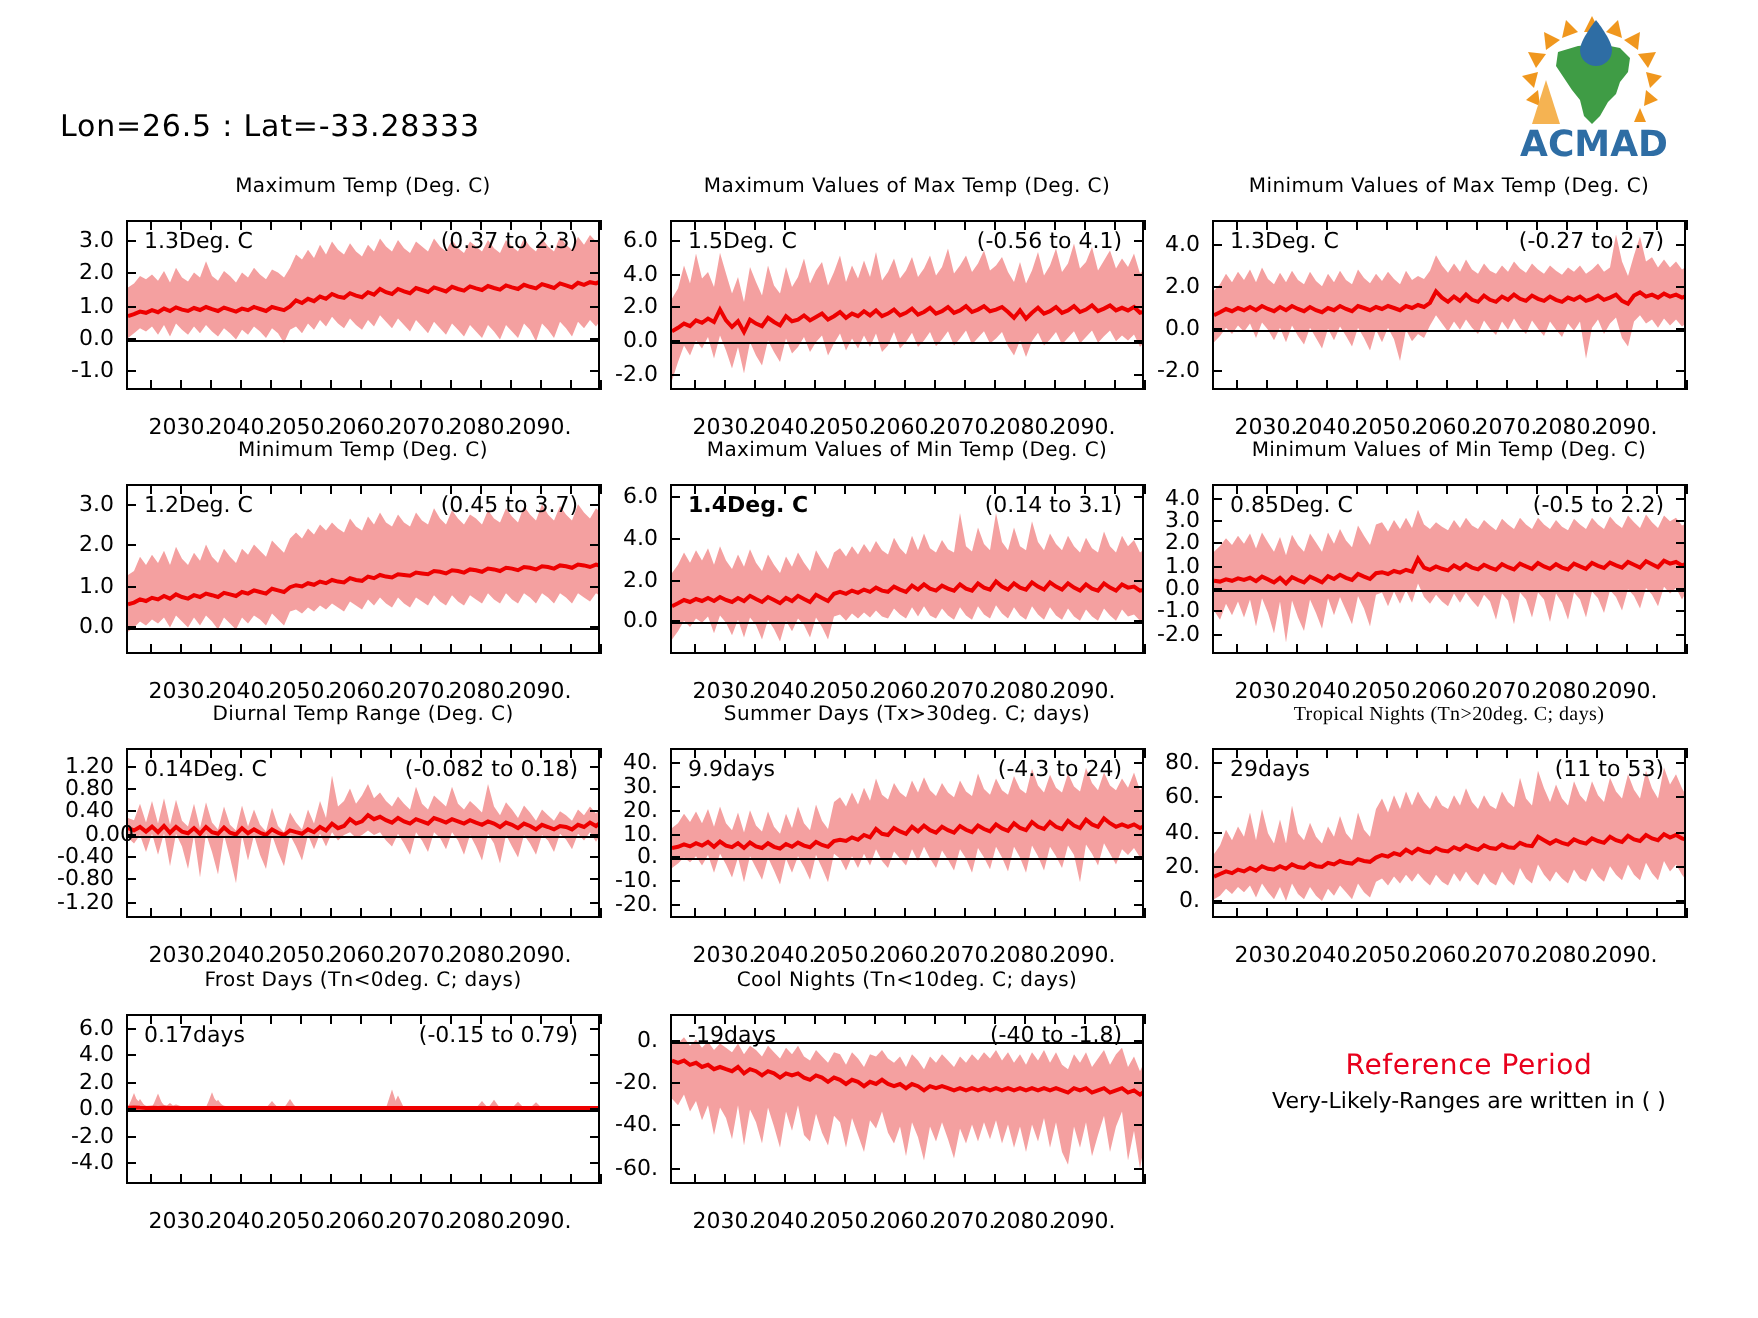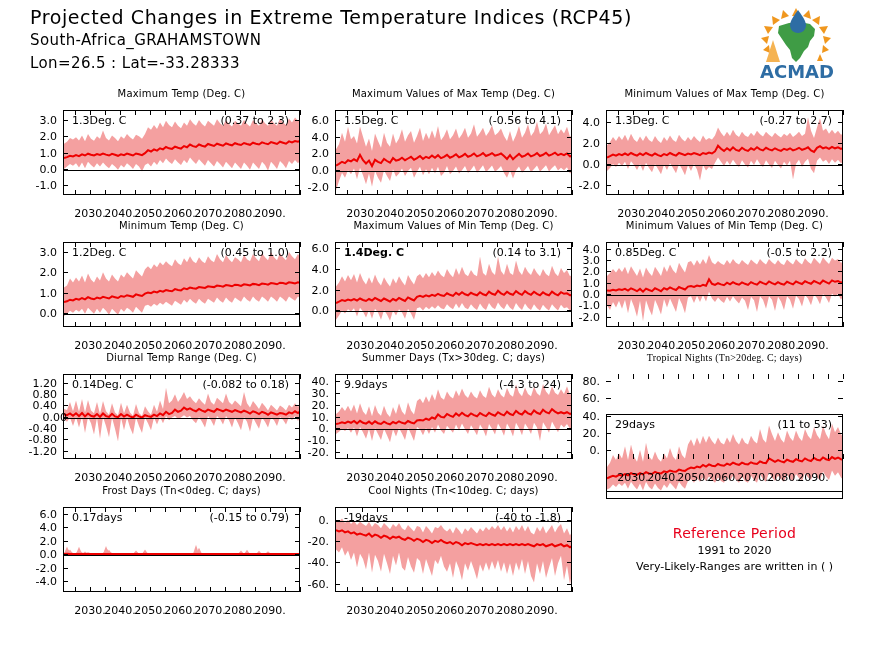--- a/index.html
+++ b/index.html
@@ -74,22 +74,20 @@
   #legend-title { font-size: 14px; color: #e8001c; letter-spacing: 0.3px; }
   #legend-period { font-size: 11px; margin-top: 3px; }
   #legend-note { font-size: 11px; margin-top: 3px; }
 
   svg { display: block; }
 </style>
 </head>
 <body>
 
 <div id="header">
-  <div id="title-main">Projected Changes in Extreme Temperature Indices (RCP45)</div>
-  <div id="title-station">South-Africa_GRAHAMSTOWN</div>
   <div id="title-coords">Lon=26.5 : Lat=-33.28333</div>
 
   <div id="logo">
     <svg width="110" height="76" viewBox="0 0 110 76">
 
       <g fill="#f0971e">
         <polygon points="54,2 58,10 50,10"></polygon>
         <polygon points="67,4 69,13 61,10"></polygon>
         <polygon points="78,10 77,19 70,14"></polygon>
         <polygon points="86,20 82,28 77,21"></polygon>
@@ -312,21 +310,21 @@
     </div>
     <div class="panel" style="left: 5px; top: 220px; width: 295px;">
       <div class="panel-title" style="left: 58px; width: 237px;">Minimum Temp (Deg. C)</div>
       <div class="plot-frame" style="left: 58px; top: 22px; width: 237px; height: 85px;">
         <svg width="237" height="85" style="position: absolute; left: 0px; top: 0px;">
           <path d="M0.0,44.5L3.0,42.5L6.0,35.4L9.0,39.5L12.0,34.4L15.0,38.5L18.0,32.4L21.0,39.5L24.0,30.4L27.0,36.4L30.0,39.5L33.0,33.4L36.0,37.4L39.0,29.3L42.0,35.4L45.0,38.5L48.0,31.4L51.0,35.4L54.0,38.5L57.0,31.4L60.0,34.4L63.0,29.3L66.0,32.4L69.0,35.4L72.0,27.3L75.0,30.4L78.0,33.4L81.0,26.3L84.0,23.3L87.0,26.3L90.0,21.2L93.0,24.3L96.0,19.2L99.0,22.3L102.0,18.2L105.0,21.2L108.0,23.3L111.0,16.2L114.0,20.2L117.0,22.3L120.0,15.2L123.0,19.2L126.0,13.2L129.0,18.2L132.0,20.2L135.0,14.2L138.0,18.2L141.0,20.2L144.0,13.2L147.0,17.2L150.0,19.2L153.0,11.1L156.0,16.2L159.0,19.2L162.0,12.1L165.0,16.2L168.0,19.2L171.0,14.2L174.0,16.2L177.0,19.2L180.0,12.1L183.0,16.2L186.0,18.2L189.0,11.1L192.0,15.2L195.0,18.2L198.0,10.1L201.0,14.2L204.0,17.2L207.0,9.1L210.0,14.2L213.0,17.2L216.0,10.1L219.0,14.2L222.0,17.2L225.0,9.1L228.0,13.2L231.0,16.2L234.0,11.1L237.0,14.2L237.0,55.7L234.0,53.6L231.0,57.7L228.0,55.7L225.0,53.6L222.0,58.7L219.0,55.7L216.0,53.6L213.0,58.7L210.0,55.7L207.0,53.6L204.0,58.7L201.0,55.7L198.0,53.6L195.0,58.7L192.0,56.7L189.0,53.6L186.0,58.7L183.0,56.7L180.0,53.6L177.0,58.7L174.0,56.7L171.0,54.6L168.0,59.7L165.0,57.7L162.0,54.6L159.0,59.7L156.0,57.7L153.0,54.6L150.0,59.7L147.0,57.7L144.0,55.7L141.0,60.7L138.0,58.7L135.0,55.7L132.0,60.7L129.0,58.7L126.0,55.7L123.0,59.7L120.0,56.7L117.0,61.7L114.0,59.7L111.0,57.7L108.0,62.7L105.0,60.7L102.0,58.7L99.0,61.7L96.0,59.7L93.0,62.7L90.0,60.7L87.0,63.8L84.0,61.7L81.0,62.7L78.0,69.8L75.0,66.8L72.0,63.8L69.0,69.8L66.0,66.8L63.0,64.8L60.0,68.8L57.0,65.8L54.0,71.8L51.0,68.8L48.0,65.8L45.0,71.8L42.0,67.8L39.0,64.8L36.0,69.8L33.0,65.8L30.0,70.8L27.0,67.8L24.0,64.8L21.0,70.8L18.0,65.8L15.0,68.8L12.0,66.8L9.0,69.8L6.0,67.8L3.0,70.8L0.0,72.9Z" fill="#f4a0a0" stroke="none"></path>
           <path d="M0.0,59.1L3.0,58.3L6.0,56.7L9.0,57.5L12.0,55.9L15.0,56.7L18.0,55.0L21.0,56.3L24.0,54.2L27.0,55.5L30.0,56.3L33.0,54.6L36.0,55.5L39.0,53.8L42.0,54.6L45.0,55.5L48.0,53.4L51.0,54.2L54.0,55.0L57.0,53.0L60.0,53.8L63.0,52.2L66.0,53.0L69.0,53.8L72.0,51.4L75.0,52.2L78.0,53.0L81.0,50.6L84.0,49.6L87.0,50.2L90.0,48.6L93.0,49.4L96.0,47.8L99.0,48.6L102.0,47.0L105.0,47.8L108.0,48.2L111.0,46.1L114.0,47.0L117.0,47.4L120.0,45.3L123.0,46.1L126.0,44.5L129.0,45.3L132.0,45.7L135.0,44.1L138.0,44.5L141.0,44.9L144.0,43.3L147.0,43.7L150.0,44.1L153.0,42.5L156.0,42.9L159.0,43.7L162.0,42.1L165.0,42.5L168.0,43.3L171.0,41.7L174.0,42.1L177.0,42.9L180.0,41.3L183.0,41.7L186.0,42.5L189.0,40.9L192.0,41.3L195.0,42.1L198.0,40.5L201.0,40.9L204.0,41.7L207.0,40.1L210.0,40.5L213.0,41.3L216.0,39.7L219.0,40.1L222.0,40.9L225.0,39.3L228.0,39.7L231.0,40.5L234.0,39.3L237.0,40.1" fill="none" stroke="#ee0000" stroke-width="2"></path>
         </svg>
         <div class="zeroline" style="top: 70.8333px;"></div>
         <div class="stat-mean" style="left: 8px; top: 3px;">1.2Deg. C</div>
-        <div class="stat-range" style="right: 10px; top: 3px;">(0.45 to 1.0)</div>
+        <div class="stat-range" style="right: 10px; top: 3px;">(0.45 to 3.7)</div>
       </div>
       <div class="ytick" style="left: 0px; width: 52px; top: 92.8333px;">0.0</div>
       <div class="ytickmark" style="left: 58px; top: 92.8333px;"></div>
       <div class="ytickmark" style="left: 290px; top: 92.8333px;"></div>
       <div class="ytick" style="left: 0px; width: 52px; top: 72.5952px;">1.0</div>
       <div class="ytickmark" style="left: 58px; top: 72.5952px;"></div>
       <div class="ytickmark" style="left: 290px; top: 72.5952px;"></div>
       <div class="ytick" style="left: 0px; width: 52px; top: 52.3571px;">2.0</div>
       <div class="ytickmark" style="left: 58px; top: 52.3571px;"></div>
       <div class="ytickmark" style="left: 290px; top: 52.3571px;"></div>
@@ -647,21 +645,21 @@
       <div class="xtick" style="left: 85px; top: 119px;">2030.</div>
       <div class="xtick" style="left: 115px; top: 119px;">2040.</div>
       <div class="xtick" style="left: 145px; top: 119px;">2050.</div>
       <div class="xtick" style="left: 175px; top: 119px;">2060.</div>
       <div class="xtick" style="left: 205px; top: 119px;">2070.</div>
       <div class="xtick" style="left: 235px; top: 119px;">2080.</div>
       <div class="xtick" style="left: 265px; top: 119px;">2090.</div>
     </div>
     <div class="panel" style="left: 548px; top: 352px; width: 295px;">
       <div class="panel-title" style="left: 58px; width: 237px; font-family: Liberation Serif, serif;">Tropical Nights (Tn&gt;20deg. C; days)</div>
-      <div class="plot-frame" style="left: 58px; top: 22px; width: 237px; height: 85px; margin-top: 40px;">
+      <div class="plot-frame" style="left: 58px; top: 22px; width: 237px; height: 85px;">
         <svg width="237" height="85" style="position: absolute; left: 0px; top: 0px;">
           <path d="M0.0,52.0L3.0,47.7L6.0,39.9L9.0,45.1L12.0,38.2L15.0,43.4L18.0,31.2L21.0,45.1L24.0,29.5L27.0,41.6L30.0,46.8L33.0,34.7L36.0,46.8L39.0,27.8L42.0,41.6L45.0,45.1L48.0,36.4L51.0,43.4L54.0,46.8L57.0,38.2L60.0,43.4L63.0,33.0L66.0,41.6L69.0,45.1L72.0,31.2L75.0,39.9L78.0,43.4L81.0,29.5L84.0,24.3L87.0,31.2L90.0,22.6L93.0,29.5L96.0,20.8L99.0,27.8L102.0,20.8L105.0,26.0L108.0,29.5L111.0,22.6L114.0,27.8L117.0,29.5L120.0,22.6L123.0,27.8L126.0,19.1L129.0,26.0L132.0,29.5L135.0,22.6L138.0,27.8L141.0,29.5L144.0,20.8L147.0,26.0L150.0,28.6L153.0,13.9L156.0,24.3L159.0,27.8L162.0,10.4L165.0,19.1L168.0,26.0L171.0,17.3L174.0,24.3L177.0,27.8L180.0,15.6L183.0,22.6L186.0,26.0L189.0,15.6L192.0,22.6L195.0,26.0L198.0,13.9L201.0,20.8L204.0,24.3L207.0,12.1L210.0,19.9L213.0,24.3L216.0,10.4L219.0,19.1L222.0,24.3L225.0,8.7L228.0,17.3L231.0,12.1L234.0,19.1L237.0,24.3L237.0,65.9L234.0,62.4L231.0,57.2L228.0,60.7L225.0,55.5L222.0,65.1L219.0,61.6L216.0,56.4L213.0,65.1L210.0,62.4L207.0,57.2L204.0,65.1L201.0,62.4L198.0,58.1L195.0,65.9L192.0,63.3L189.0,59.0L186.0,65.9L183.0,64.2L180.0,59.8L177.0,66.8L174.0,64.2L171.0,60.7L168.0,65.9L165.0,62.4L162.0,57.2L159.0,66.8L156.0,64.2L153.0,59.0L150.0,67.7L147.0,65.1L144.0,60.7L141.0,67.7L138.0,65.9L135.0,61.6L132.0,67.7L129.0,65.1L126.0,60.7L123.0,65.9L120.0,61.6L117.0,67.7L114.0,65.9L111.0,62.4L108.0,67.7L105.0,65.1L102.0,61.6L99.0,65.9L96.0,62.4L93.0,66.8L90.0,63.3L87.0,67.7L84.0,64.2L81.0,65.9L78.0,73.7L75.0,71.1L72.0,66.8L69.0,74.6L66.0,71.1L63.0,67.7L60.0,72.9L57.0,69.4L54.0,75.5L51.0,72.9L48.0,68.5L45.0,74.6L42.0,72.0L39.0,66.8L36.0,75.5L33.0,68.5L30.0,74.6L27.0,71.1L24.0,66.8L21.0,73.7L18.0,67.7L15.0,71.1L12.0,68.5L9.0,72.0L6.0,69.4L3.0,72.9L0.0,74.6Z" fill="#f4a0a0" stroke="none"></path>
           <path d="M0.0,63.3L3.0,62.0L6.0,60.7L9.0,61.6L12.0,59.8L15.0,60.7L18.0,59.0L21.0,60.3L24.0,58.1L27.0,59.4L30.0,59.8L33.0,58.1L36.0,59.4L39.0,57.2L42.0,58.5L45.0,59.0L48.0,56.8L51.0,58.1L54.0,58.5L57.0,56.4L60.0,57.2L63.0,55.5L66.0,56.4L69.0,56.8L72.0,54.6L75.0,55.5L78.0,55.9L81.0,53.8L84.0,52.5L87.0,53.3L90.0,51.6L93.0,52.5L96.0,49.9L99.0,51.6L102.0,49.4L105.0,50.7L108.0,51.2L111.0,49.0L114.0,50.3L117.0,50.7L120.0,48.6L123.0,49.9L126.0,47.7L129.0,49.0L132.0,49.9L135.0,47.7L138.0,49.0L141.0,49.4L144.0,47.3L147.0,48.6L150.0,49.0L153.0,46.4L156.0,47.7L159.0,48.1L162.0,43.4L165.0,45.1L168.0,46.8L171.0,45.1L174.0,46.4L177.0,47.3L180.0,44.7L183.0,46.0L186.0,46.8L189.0,44.2L192.0,45.5L195.0,46.4L198.0,43.4L201.0,45.1L204.0,46.0L207.0,42.9L210.0,44.7L213.0,45.5L216.0,42.5L219.0,44.2L222.0,45.1L225.0,42.1L228.0,43.8L231.0,42.5L234.0,44.2L237.0,45.1" fill="none" stroke="#ee0000" stroke-width="2"></path>
         </svg>
         <div class="zeroline" style="top: 76.3265px;"></div>
         <div class="stat-mean" style="left: 8px; top: 3px;">29days</div>
         <div class="stat-range" style="right: 10px; top: 3px;">(11 to 53)</div>
       </div>
       <div class="ytick" style="left: 0px; width: 52px; top: 98.3265px;">0.</div>
       <div class="ytickmark" style="left: 58px; top: 98.3265px;"></div>
@@ -861,15 +859,14 @@
       <div class="xtick" style="left: 145px; top: 119px;">2050.</div>
       <div class="xtick" style="left: 175px; top: 119px;">2060.</div>
       <div class="xtick" style="left: 205px; top: 119px;">2070.</div>
       <div class="xtick" style="left: 235px; top: 119px;">2080.</div>
       <div class="xtick" style="left: 265px; top: 119px;">2090.</div>
     </div>
   </div>
 
 <div id="legend">
   <div id="legend-title">Reference Period</div>
-  <div id="legend-period">1991 to 2020</div>
   <div id="legend-note">Very-Likely-Ranges are written in ( )</div>
 </div>
 
 </body></html>

